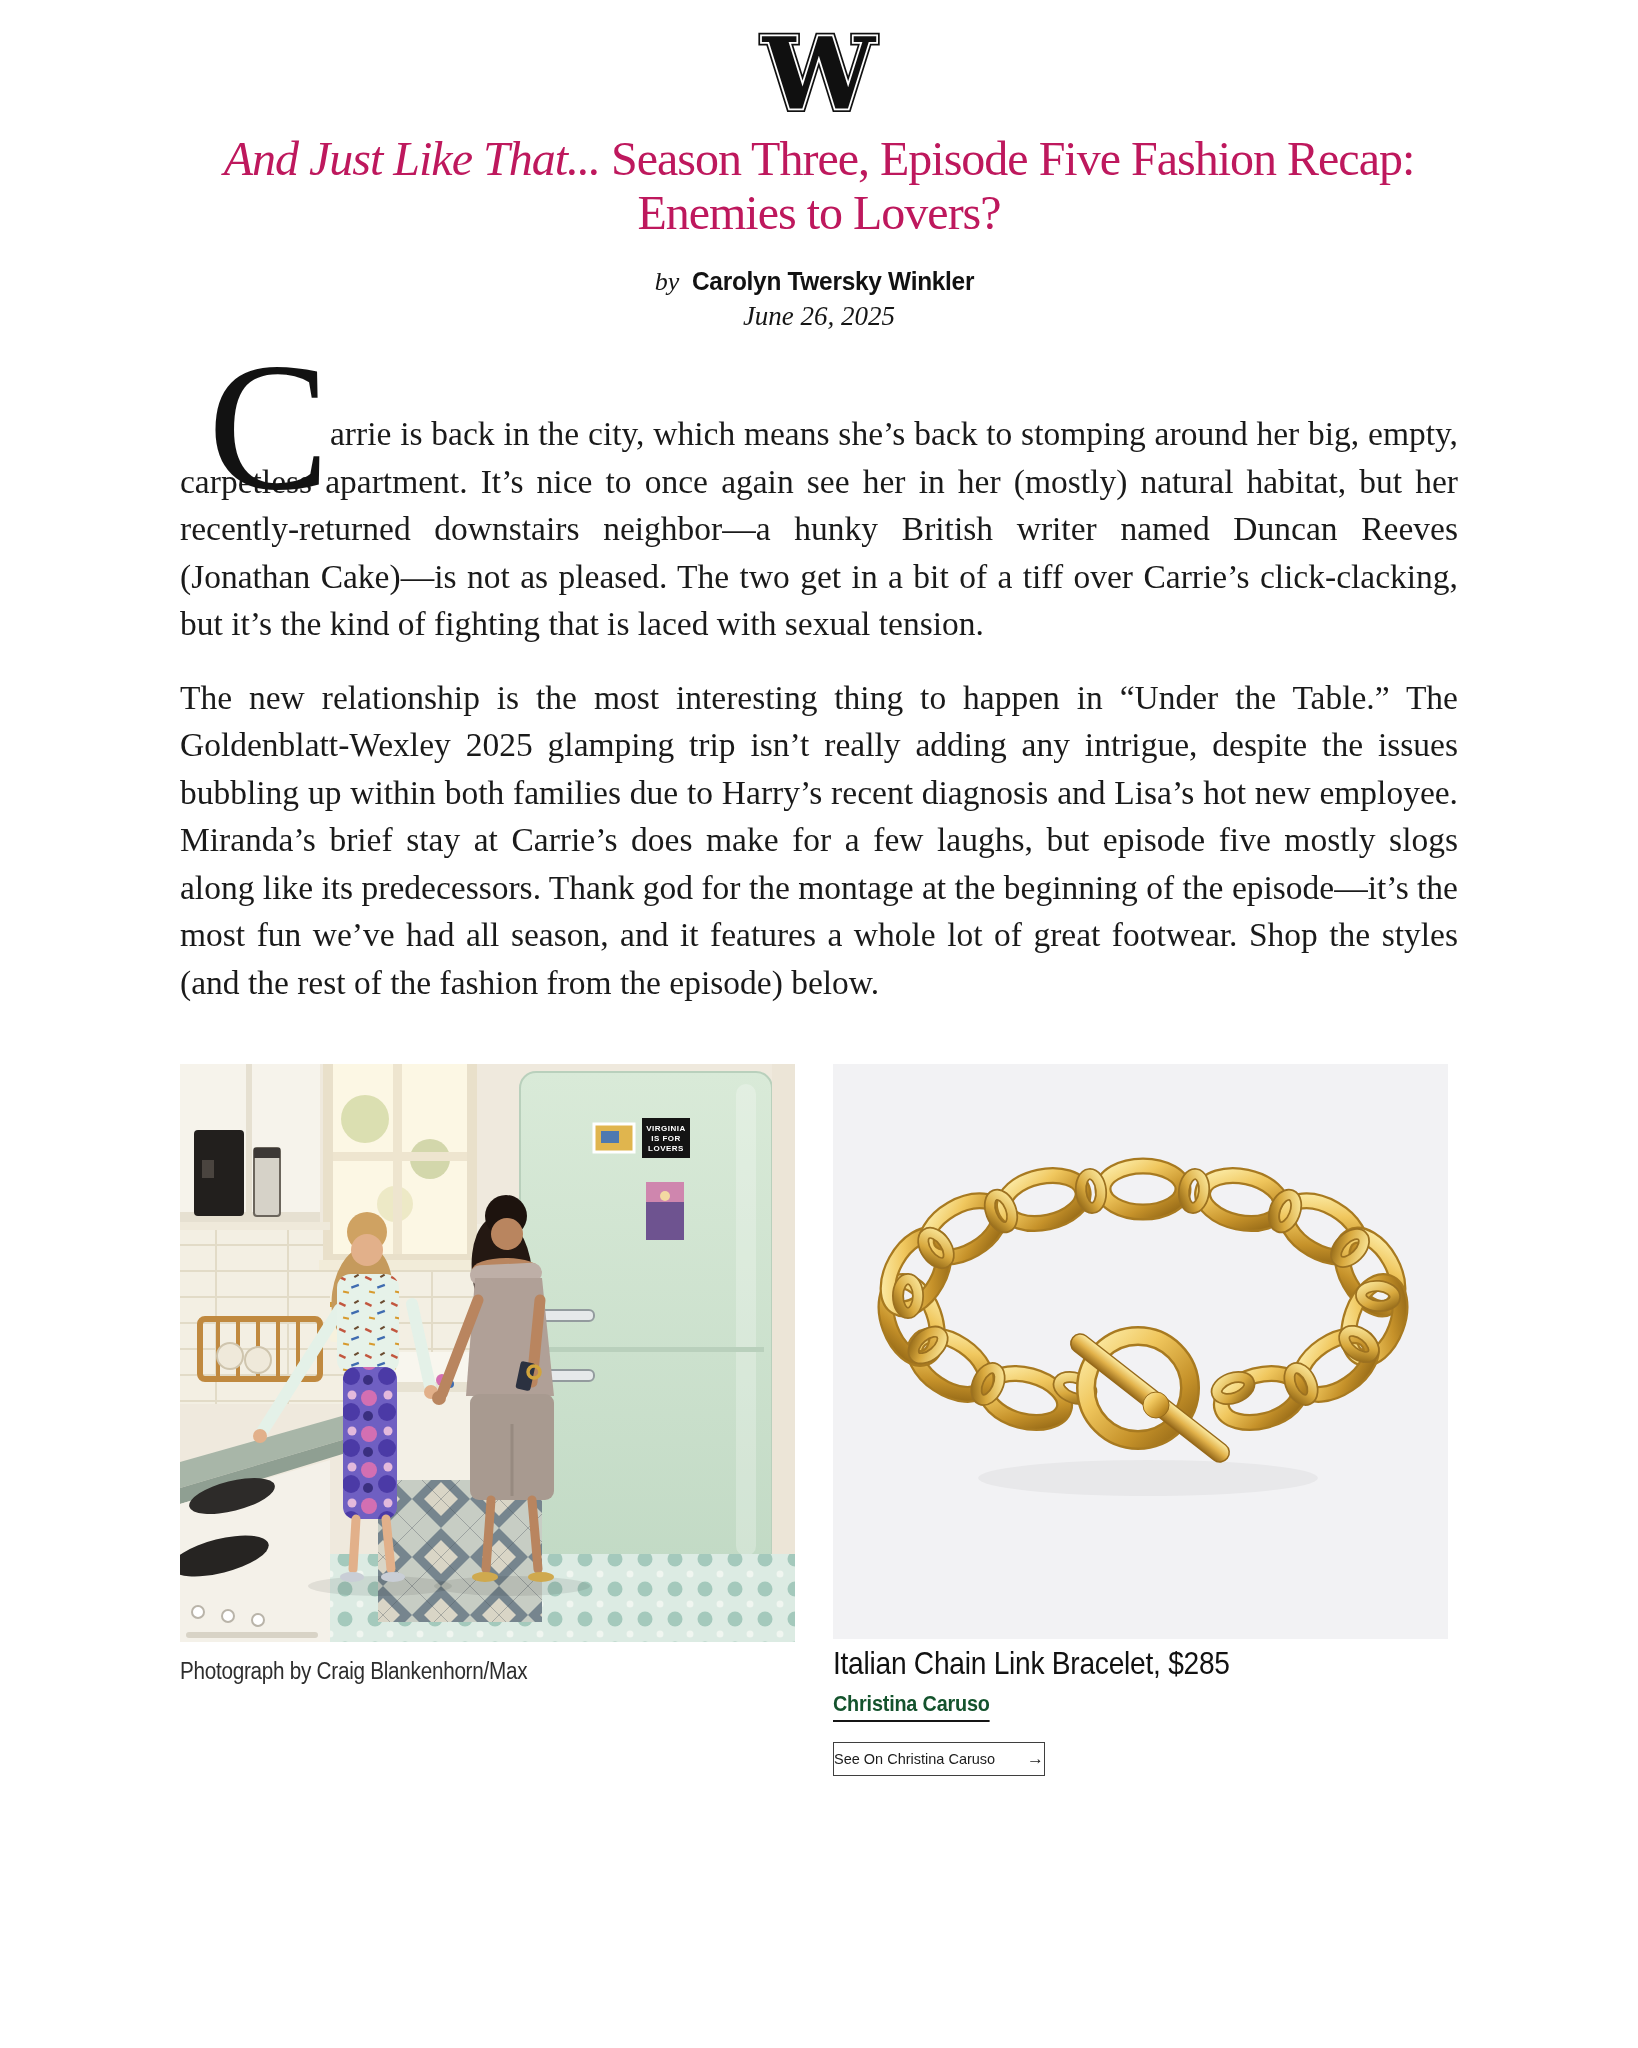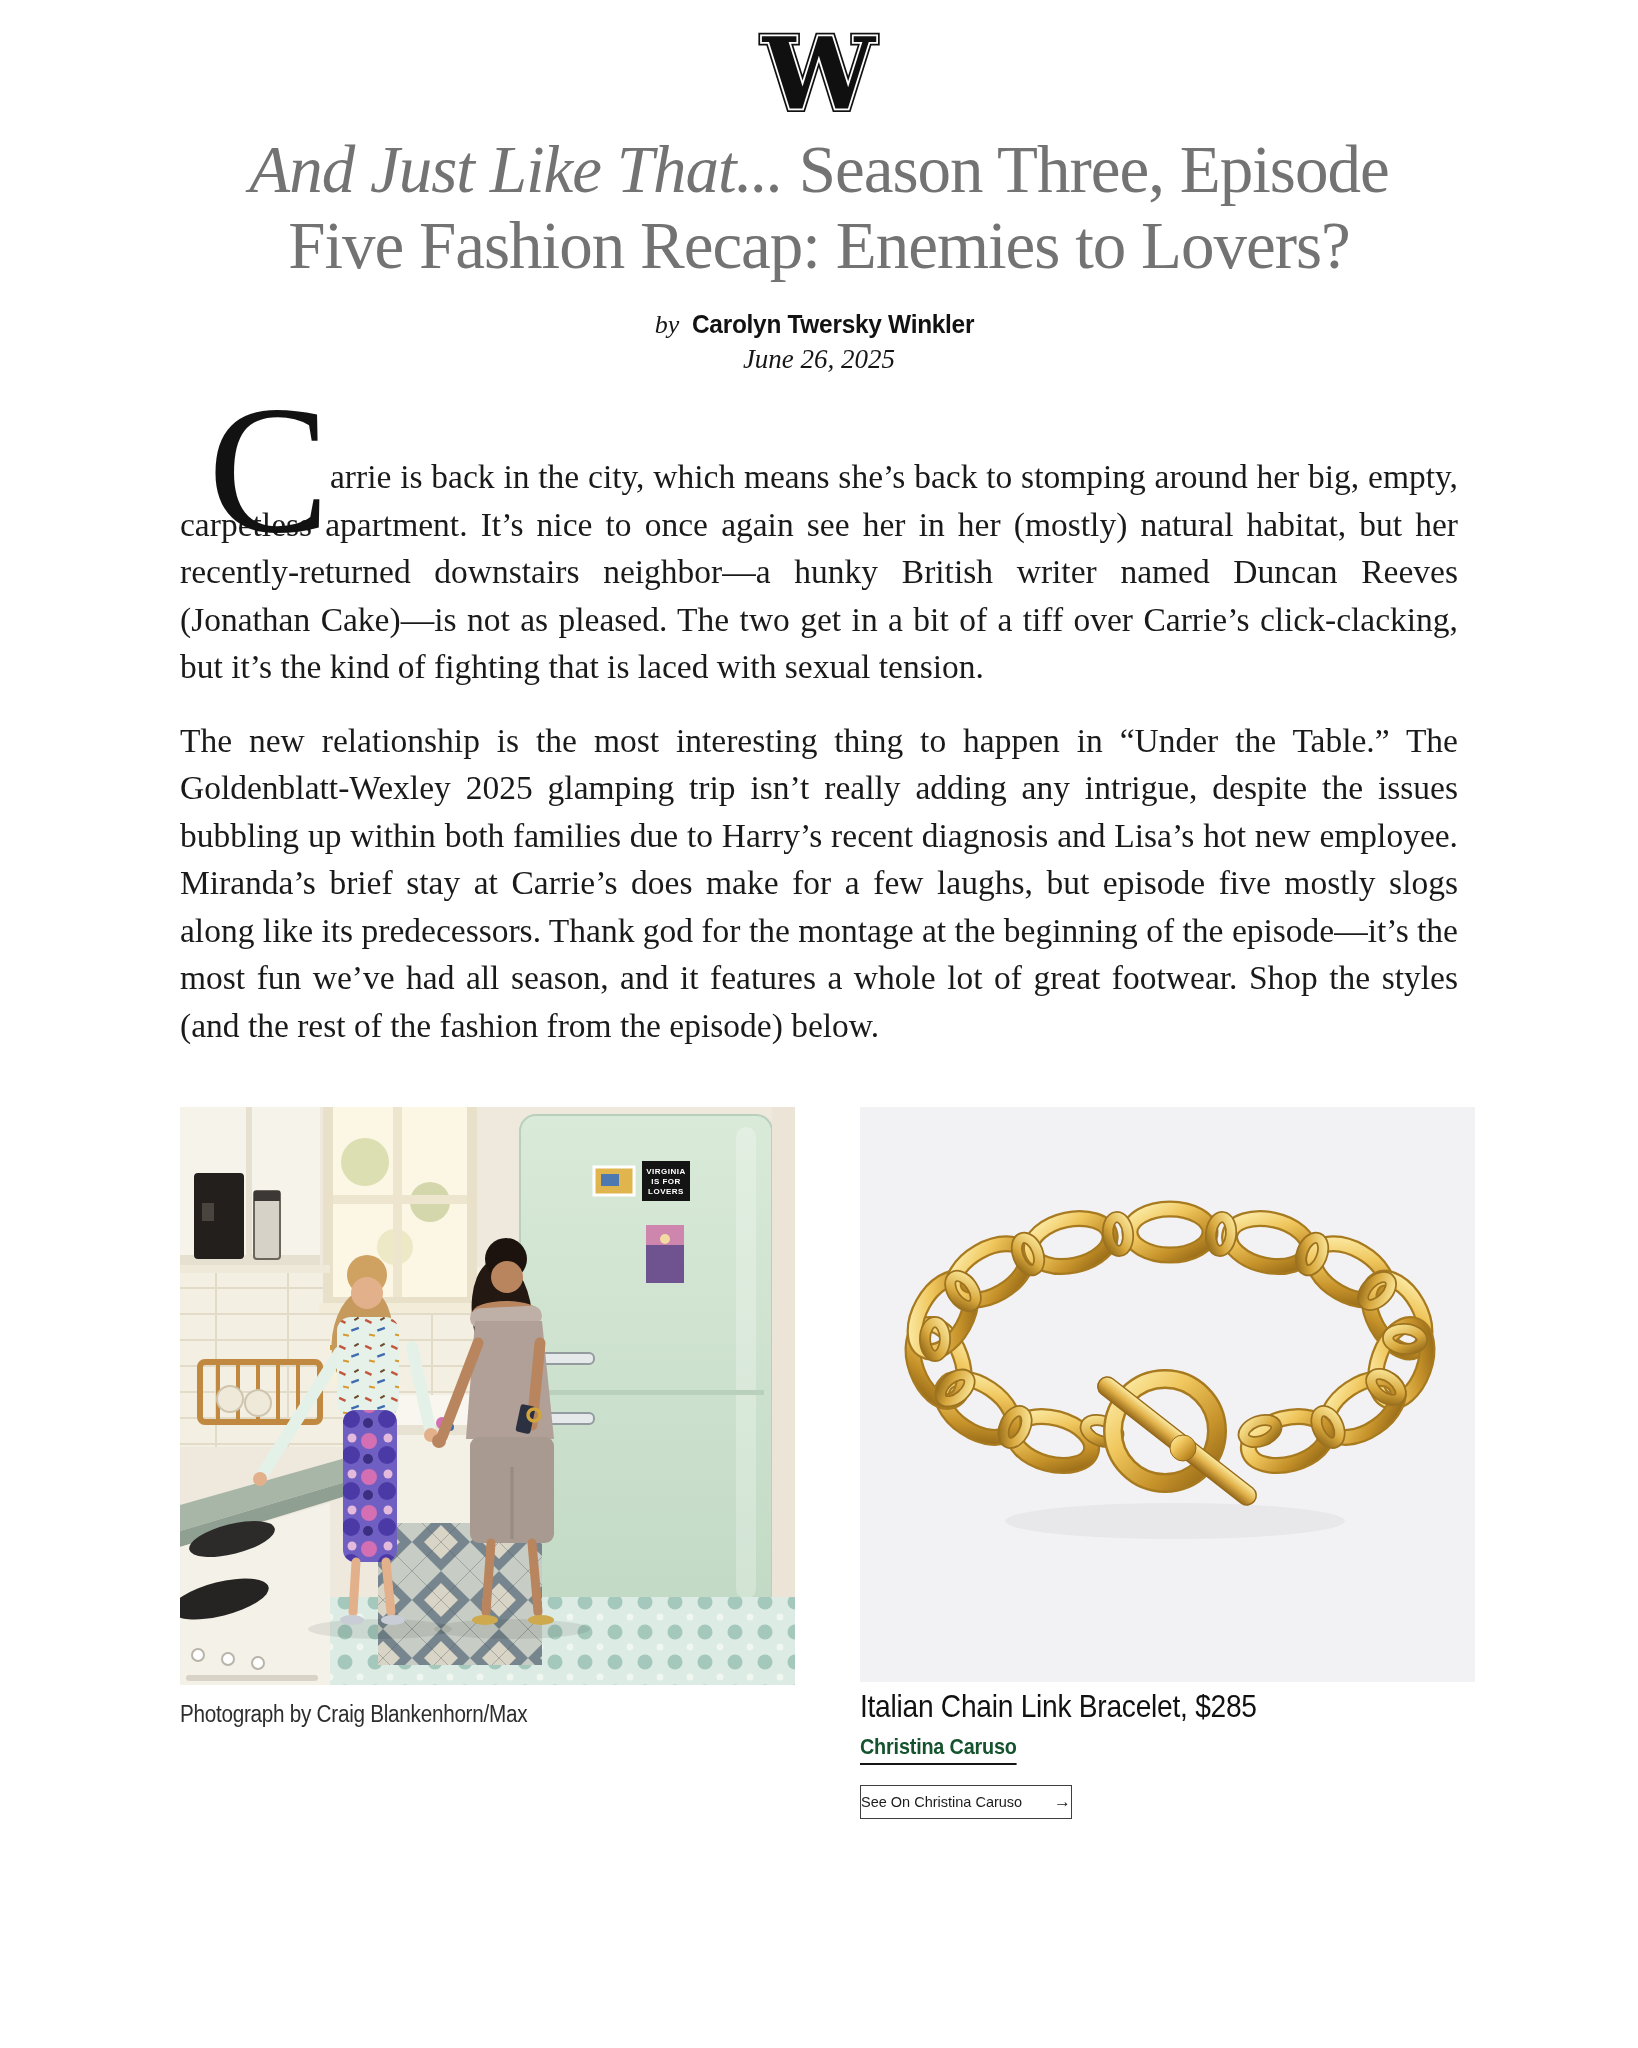--- a/index.html
+++ b/index.html
@@ -10,37 +10,37 @@
   
   .masthead { text-align:center; padding-top:24px; height:118px; }
   .wlogo { position:relative; display:inline-block; font-family:"DejaVu Serif", serif; font-weight:700; font-size:100px; line-height:1; cursor:pointer; }
   .wlogo span { display:block; }
   .wlogo .l1 { position:absolute; inset:0; color:#101010; -webkit-text-stroke:7px #101010; }
   .wlogo .l2 { position:absolute; inset:0; color:#ffffff; -webkit-text-stroke:3.5px #ffffff; }
   .wlogo .l3 { position:relative; color:#101010; }
 
   
   .headline { margin:14px auto 0; max-width:1250px; text-align:center; font-weight:400;
-              font-size:67px; line-height:1.13; letter-spacing:-1px; color:#737373; }
+              font-size:48px; line-height:1.13; letter-spacing:-1px; color:#be185d; }
   .headline em { font-style:italic; }
   .byline { margin-top:26px; text-align:center; font-size:26px; }
   .byline .by { font-style:italic; margin-right:4px; }
   .byline .author { font-family:"Liberation Sans", sans-serif; font-weight:700; font-style:normal;
                     color:#121212; text-decoration:none; letter-spacing:-0.3px; display:inline-block;
                     transform:scaleX(.94); transform-origin:50% 50%; cursor:pointer; }
   .date { margin-top:4px; text-align:center; font-style:italic; font-size:27px; }
 
   
   .body-copy { margin-top:78px; font-size:33.5px; line-height:47.5px; text-align:justify; color:#1a1a1a; }
   .body-copy p + p { margin-top:26px; }
   .capbox { float:left; width:150px; height:40px; position:relative; }
   .cap { position:absolute; left:28px; top:-74px; font-size:182px; line-height:1; color:#121212; }
 
   
-  .media-row { margin-top:58px; display:flex; gap:65px; }
+  .media-row { margin-top:58px; display:flex; gap:38px; }
   .photo-col, .product-col { width:615px; }
   .photo-frame { width:615px; height:578px; overflow:hidden; background:#efe9dd; }
   .caption { margin-top:16px; font-family:"Liberation Sans", sans-serif; font-size:23px; color:#2d2d2d; }
   .cond { display:inline-block; transform:scaleX(.9); transform-origin:0 50%; letter-spacing:-0.3px; }
 
   .product-image { width:615px; height:575px; background:#f2f2f4; cursor:pointer; }
   .product-title { margin-top:6px; font-family:Liberation Sans, sans-serif; font-weight:400;
                    font-size:32px; color:#111; letter-spacing:-0.5px; }
   .product-title .cond { transform:scaleX(.88); }
   .brand-link { display:block; margin-top:9px; text-decoration:none; color:#14532d;

